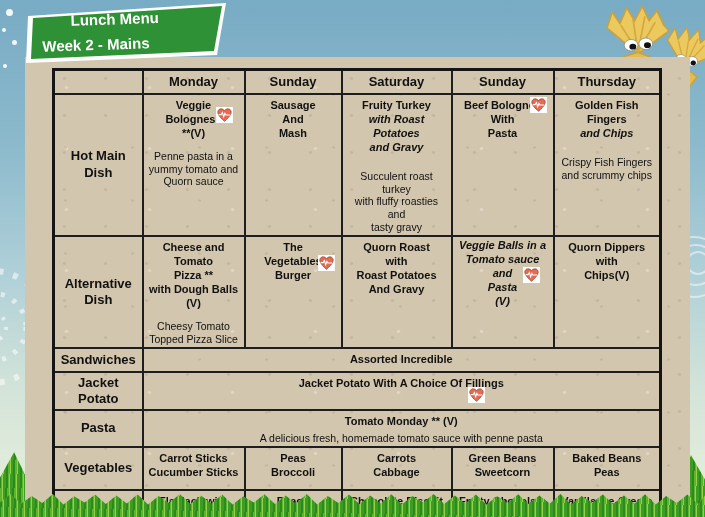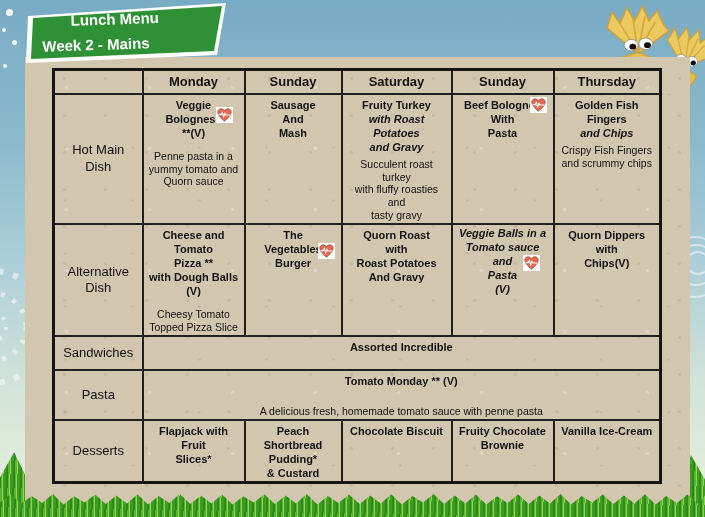--- a/index.html
+++ b/index.html
@@ -26,29 +26,29 @@
       radial-gradient(rgba(122,94,62,.16) 1px,transparent 1.8px),
       radial-gradient(rgba(92,70,48,.12) 1px,transparent 2.2px),
       radial-gradient(rgba(255,255,255,.28) 1.4px,transparent 2.4px);
     background-size:67px 53px,41px 37px,83px 61px;
     background-position:7px 11px,19px 3px,0 0;}
   
   table.menu{position:absolute;left:27px;top:11px;border-collapse:collapse;table-layout:fixed;
     border:3px solid #151515;color:#111;}
   td,th{border:2px solid #1e1e1e;padding:1px 3px;overflow:hidden;}
   th.day{font-weight:bold;font-size:13px;text-align:center;padding:2px 0;}
-  td.lbl{font-weight:normal;font-size:13px;text-align:center;vertical-align:middle;white-space:pre-line;line-height:1.25;}
+  td.lbl{font-weight:bold;font-size:13px;text-align:center;vertical-align:middle;white-space:pre-line;line-height:1.25;}
   td.cell{text-align:center;vertical-align:top;position:relative;}
   .t{display:block;font-weight:bold;font-size:11px;line-height:1.28;white-space:pre-line;padding-top:2px;}
   .ti{display:block;font-weight:bold;font-style:italic;font-size:11px;line-height:1.28;white-space:pre-line;}
   .d{display:block;font-size:10.5px;line-height:1.22;white-space:pre-line;margin-top:10px;}
-  .d.gap-lg{margin-top:4px;}
-  .d.tight{margin-top:17px;}
+  .d.gap-lg{margin-top:16px;}
+  .d.tight{margin-top:4px;}
   tr.r-head{height:24px;} tr.r-hot{height:96px;} tr.r-alt{height:97px;}
-  tr.r-sand{height:34px;} tr.r-jack{height:38px;} tr.r-pasta{height:34px;}
+  tr.r-sand{height:24px;} tr.r-jack{height:38px;} tr.r-pasta{height:34px;}
   tr.r-veg{height:43px;} tr.r-dess{height:43px;}
   
   .heart{position:absolute;width:17px;height:16px;}
   .h-mon-hot{top:12px;right:11px;}
   .h-thu-hot{top:2px;right:6px;}
   .h-tue-alt{top:18px;right:6px;}
   .h-thu-alt{top:30px;right:13px;}
   .h-jacket{left:63%;top:14px;}
   
   .banner{position:absolute;left:26px;top:2px;width:202px;height:64px;z-index:6;}
@@ -218,27 +218,62 @@
 with
 Chips(V)</span>
       </td>
     </tr>
     <tr class="r-sand">
       <td class="lbl">Sandwiches</td>
       <td class="cell" colspan="5">
         <span class="t">Assorted Incredible</span>
       </td>
     </tr>
+    <tr class="r-jack">
+      <td class="lbl">Jacket
+Potato</td>
+      <td class="cell" colspan="5">
+        <span class="t">Jacket Potato With A Choice Of Fillings</span>
+        <svg class="heart h-jacket" viewBox="0 0 20 19">
+              <rect width="20" height="19" fill="#fff"></rect>
+              <path d="M10 17 C3 11 1 7 2.5 4.2 C4 1.5 8 1.5 10 4.5 C12 1.5 16 1.5 17.5 4.2 C19 7 17 11 10 17Z" fill="#e76a52" stroke="#8c3a28" stroke-width="0.8"></path>
+              <polyline points="3,9 6,9 7.5,6.5 9,11.5 10.5,7.5 11.5,9.5 17,9.5" fill="none" stroke="#fff" stroke-width="1.3"></polyline>
+            </svg>
+      </td>
+    </tr>
     <tr class="r-pasta">
       <td class="lbl">Pasta</td>
       <td class="cell" colspan="5">
         <span class="t">Tomato Monday ** (V)</span>
         <span class="d tight">A delicious fresh, homemade tomato sauce with penne pasta</span>
       </td>
     </tr>
+    <tr class="r-veg">
+      <td class="lbl">Vegetables</td>
+      <td class="cell">
+            <span class="t">Carrot Sticks
+Cucumber Sticks</span>
+          </td>
+      <td class="cell">
+            <span class="t">Peas
+Broccoli</span>
+          </td>
+      <td class="cell">
+            <span class="t">Carrots
+Cabbage</span>
+          </td>
+      <td class="cell">
+            <span class="t">Green Beans
+Sweetcorn</span>
+          </td>
+      <td class="cell">
+            <span class="t">Baked Beans
+Peas</span>
+          </td>
+    </tr>
     <tr class="r-dess">
       <td class="lbl">Desserts</td>
       <td class="cell">
             <span class="t">Flapjack with Fruit
 Slices*</span>
           </td>
       <td class="cell">
             <span class="t">Peach Shortbread
 Pudding*
 &amp; Custard</span>

